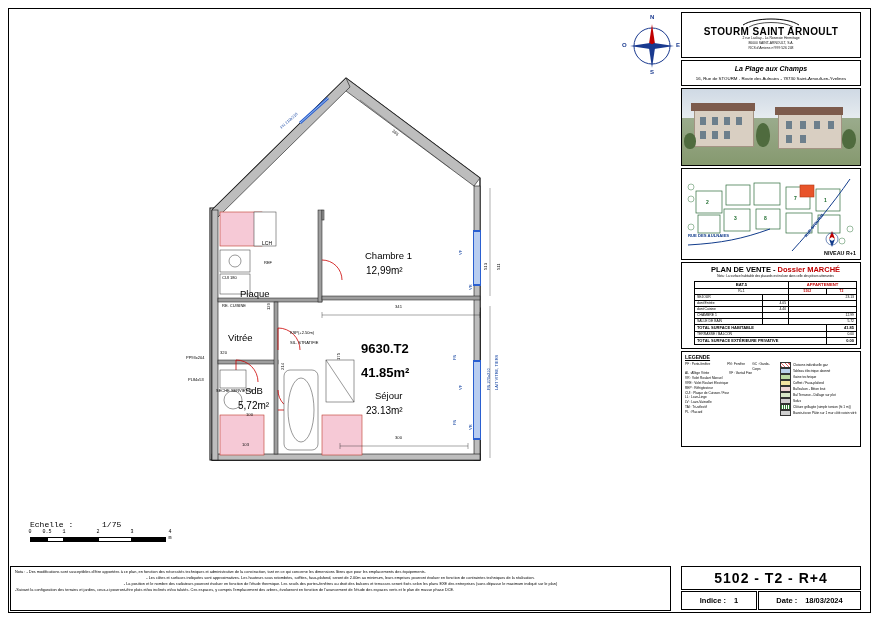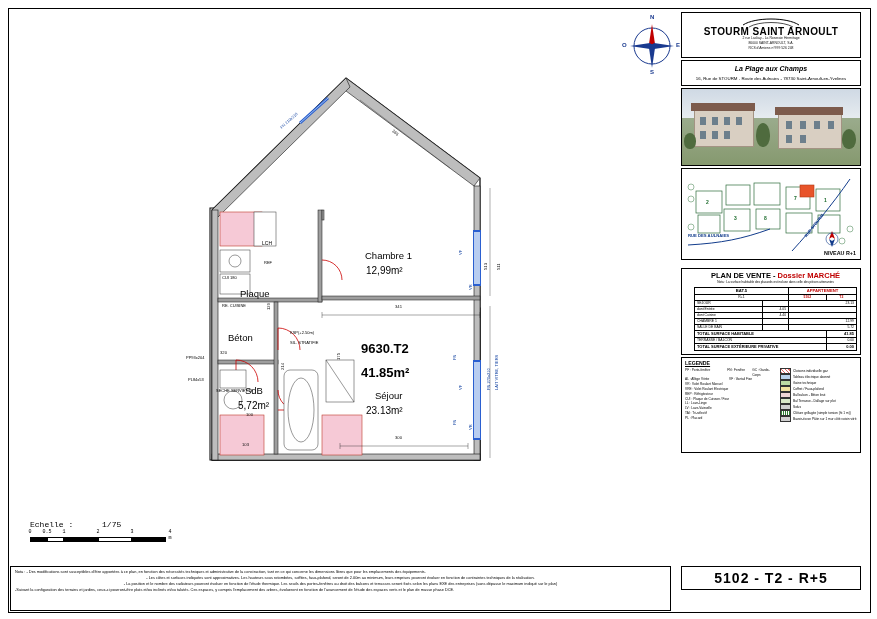--- a/index.html
+++ b/index.html
@@ -30,21 +30,21 @@
   .roof{position:absolute;background:#7d5b4c;}
   .win{position:absolute;background:#6d7f8c;}
   .tree{position:absolute;background:#4f6b3e;border-radius:50% 50% 45% 45%;}
 
   .map-panel{margin-top:2px;height:92px;position:relative;overflow:hidden;background:#fff;}
   .map-panel svg{position:absolute;left:0;top:0;}
   .map-lbl{position:absolute;font-size:4.2px;color:#123c8c;font-weight:bold;}
   .map-niveau{position:absolute;right:4px;bottom:3px;font-size:5.4px;font-weight:bold;}
   .map-blk{position:absolute;font-size:5px;font-weight:bold;color:#1b6b2b;}
 
-  .planvente-panel{margin-top:8px;padding:2px 3px 3px 12px;}
+  .planvente-panel{margin-top:2px;padding:2px 3px 3px 12px;}
   .pv-title{font-size:7.5px;font-weight:bold;text-align:center;}
   .pv-title .red{color:#c00000;}
   .pv-note{font-size:3.1px;text-align:center;margin-top:1px;line-height:1.25;}
   .pv-tbl{width:100%;border-collapse:collapse;margin-top:2px;font-size:3.6px;}
   .pv-tbl td,.pv-tbl th{border:.5px solid #000;padding:.5px 2px;}
   .pv-head{background:#ffffff;font-weight:bold;font-size:4.2px;text-align:center;}
   .pv-red{color:#c00000;font-weight:bold;text-align:center;}
   .pv-sub{font-size:3.4px;}
   .pv-bold{font-weight:bold;font-size:4px;}
   .ta-r{text-align:right;}
@@ -428,21 +428,21 @@
     <span class="ptxt big-ref" style="left:211px;top:305px">41.85m²</span>
 
     <span class="ptxt room-name" style="left:225px;top:330px">Séjour</span>
     <span class="ptxt room-area" style="left:216px;top:345px">23.13m²</span>
 
     <span class="ptxt room-name" style="left:95px;top:325px">SdB</span>
     <span class="ptxt room-area" style="left:88px;top:340px"></span>
     <span class="ptxt room-area" style="left:88px;top:340px">5,72m²</span>
 
     <span class="ptxt room-name" style="left:90px;top:228px">Plaque</span>
-    <span class="ptxt room-name" style="left:78px;top:272px">Béton</span>
+    <span class="ptxt room-name" style="left:78px;top:272px">Vitrée</span>
 
     <span class="ptxt tiny5" style="left:112px;top:180px">LCH</span>
     <span class="ptxt tiny" style="left:114px;top:200px">REF</span>
     <span class="ptxt tiny" style="left:72px;top:215px">CUI 180</span>
     <span class="ptxt tiny" style="left:72px;top:243px">RE. CUISINE</span>
     <span class="ptxt tiny" style="left:36px;top:295px">PP93x204</span>
     <span class="ptxt tiny" style="left:38px;top:317px">PL84x53</span>
     <span class="ptxt tiny" style="left:66px;top:328px">SECHE SERVIETTE</span>
 
     <span class="ptxt tiny blue rot90" style="left:318px;top:230px">VR</span>
@@ -492,15 +492,25 @@
   </div>
 
   <div class="abs notes">
     <div>Nota  : - Des modifications sont susceptibles d'être apportées à ce plan, en fonction des nécessités techniques et administrative de la construction, tant en ce qui concerne les dimensions libres que pour les emplacements des équipements.</div>
     <div style="text-align:center">- Les côtes et surfaces indiquées sont approximatives. Les hauteurs sous rotombées, soffites, faux-plafond, seront de 2.00m au minimum, leurs emprises pourront évoluer en fonction de contraintes techniques de la réalisation.</div>
     <div style="text-align:center">- La position et le nombre des radiateurs pourront évoluer en fonction de l'étude thermique. Les seuils des portes-fenêtres au droit des balcons et terrasses seront fixés selon les plans EXE des entreprises (sans dépasse le maximum indiqué sur le plan)</div>
     <div>-Suivant la configuration des terrains et jardins, ceux-ci pourront-être plats et/ou inclinés et/ou talutés. Ces espaces, y compris l'emplacement des arbres, évolueront en fonction de l'avancement de l'étude des espaces verts et le plan de masse phase DCE.</div>
   </div>
 
   <div class="abs ref-panel">
-    <div class="ref-top">5102 -  T2  -  R+5</div>
+    <div class="ref-top">5102 -  T2  -  R+4</div>
+    <div class="ref-bot">
+      <div class="ref-cell ref-ind">
+        <span>Indice :</span>
+        <span style="margin-left:8px">1</span>
+      </div>
+      <div class="ref-cell ref-date">
+        <span>Date :</span>
+        <span style="margin-left:8px">18/03/2024</span>
+      </div>
+    </div>
   </div>
 </div>
 
 </body></html>

